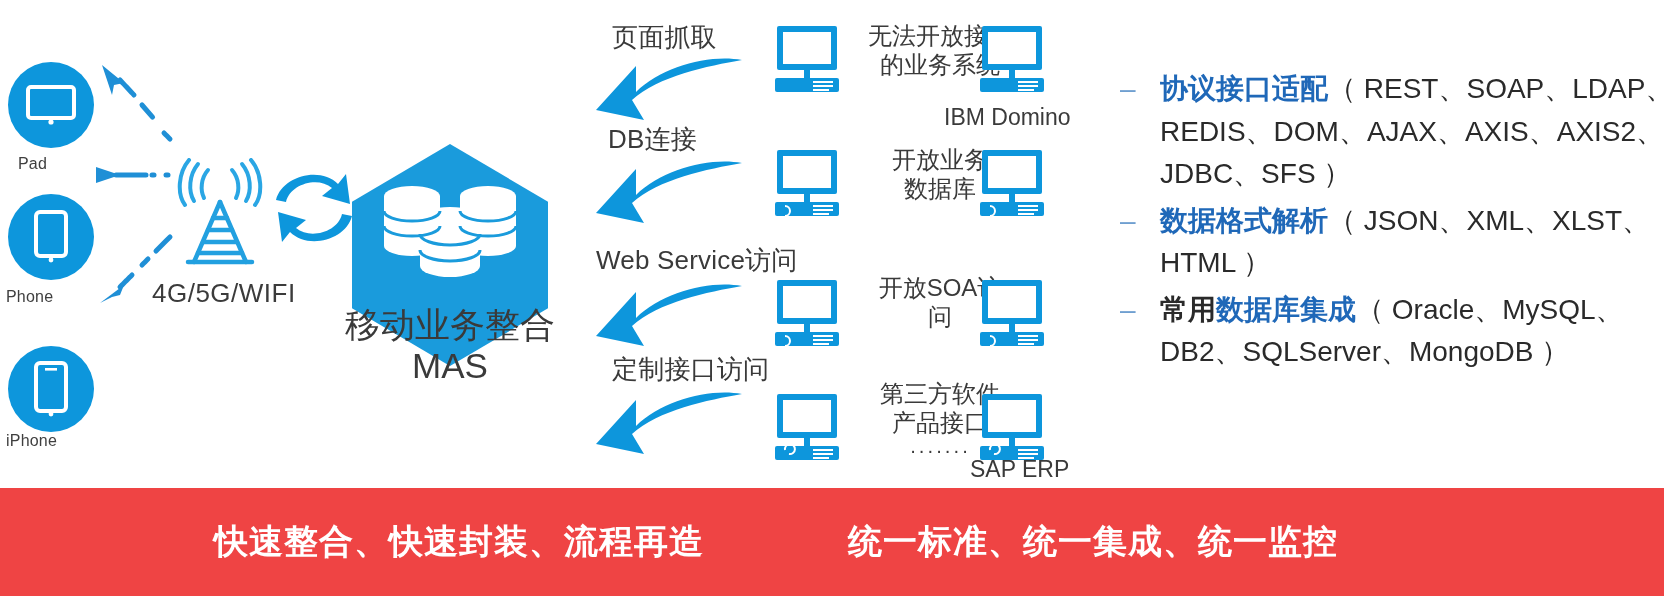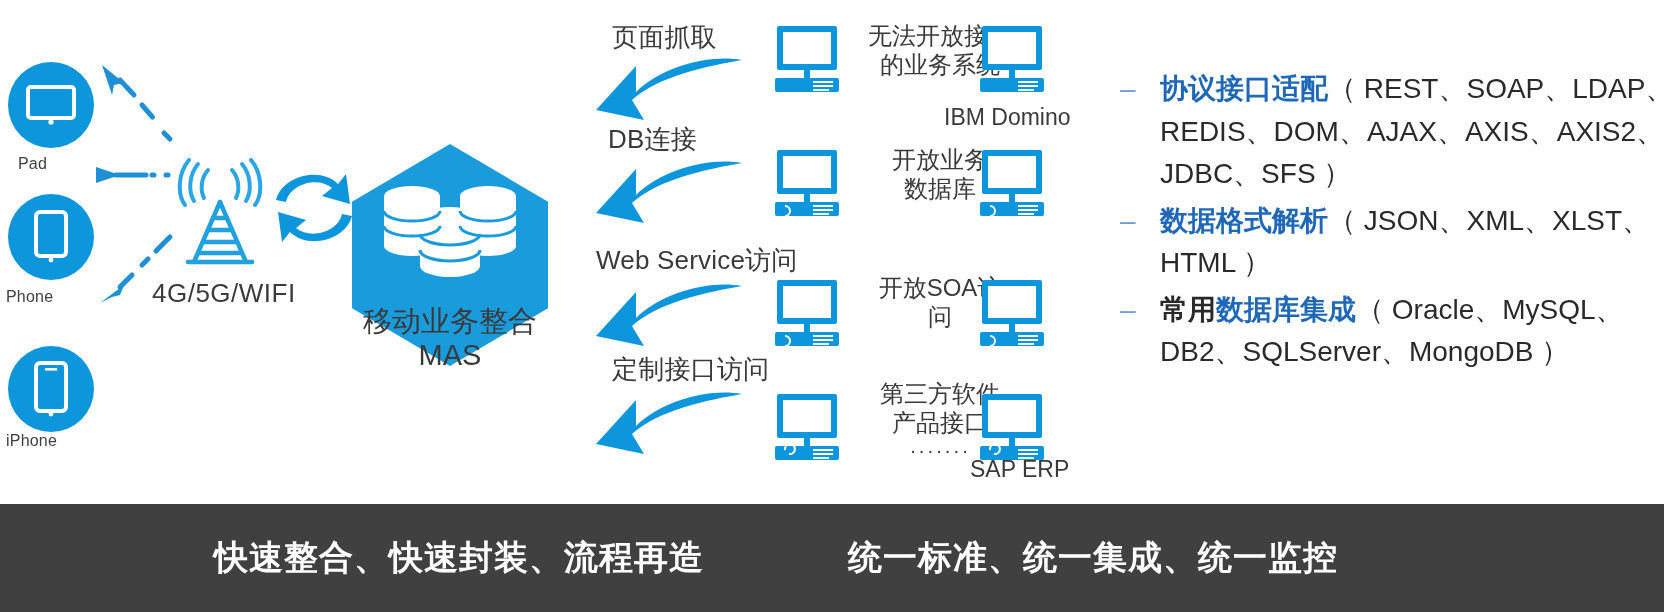--- a/index.html
+++ b/index.html
@@ -50,21 +50,21 @@
   .hex {
     position: absolute;
     width: 196px; height: 222px;
     background: #1a9bdc;
     clip-path: polygon(50% 0%, 100% 26%, 100% 74%, 50% 100%, 0% 74%, 0% 26%);
   }
   .mas-label {
     position: absolute;
     width: 280px;
     text-align: center;
-    font-size: 29px;
+    font-size: 35px;
     line-height: 1.18;
     color: #3a3a3a;
     white-space: pre-line;
   }
 
   
   .chan-label {
     position: absolute;
     font-size: 26px;
     color: #3a3a3a;
@@ -122,24 +122,24 @@
   }
   .bhead-plain {
     font-weight: bold;
     color: #2a2a2a;
   }
 
   
   #banner {
     position: absolute;
     left: 0;
-    bottom: 0;
+    bottom: 16px;
     width: 1664px;
     height: 108px;
-    background: #404040;
+    background: #ef4444;
     display: flex;
     align-items: center;
   }
   .banner-text {
     position: absolute;
     color: #ffffff;
     font-size: 34px;
     font-weight: bold;
     letter-spacing: 1px;
     white-space: nowrap;

